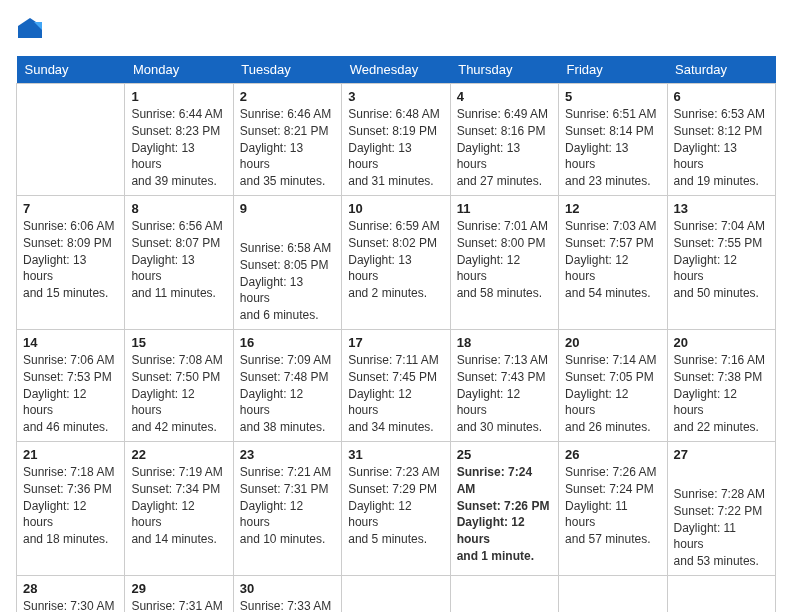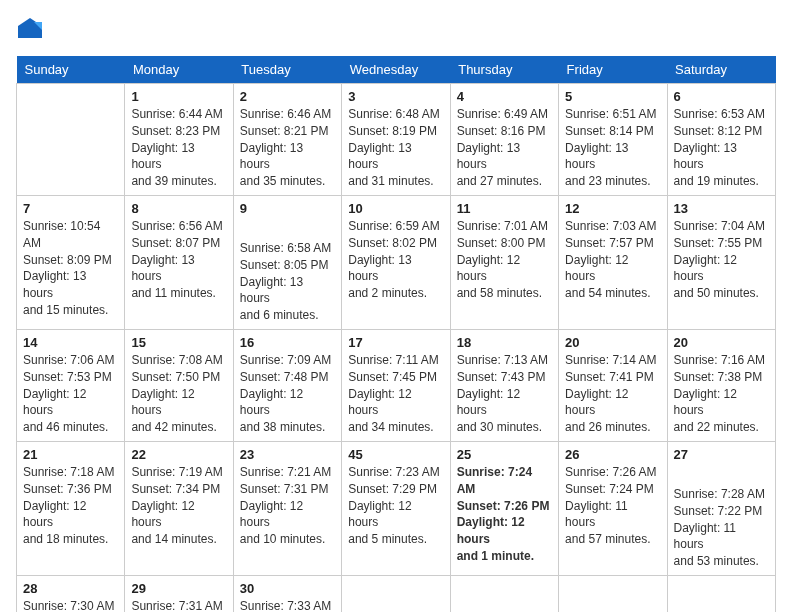--- a/index.html
+++ b/index.html
@@ -153,21 +153,21 @@
           <span class="day-num">6</span>
           <div class="day-info" style="white-space: pre-line;">Sunrise: 6:53 AM
 Sunset: 8:12 PM
 Daylight: 13 hours
 and 19 minutes.</div>
         </td>
       </tr>
       <tr>
         <td>
           <span class="day-num">7</span>
-          <div class="day-info" style="white-space: pre-line;">Sunrise: 10:54 AM
+          <div class="day-info" style="white-space: pre-line;">Sunrise: 6:06 AM
 Sunset: 8:09 PM
 Daylight: 13 hours
 and 15 minutes.</div>
         </td>
         <td>
           <span class="day-num">8</span>
           <div class="day-info" style="white-space: pre-line;">Sunrise: 6:56 AM
 Sunset: 8:07 PM
 Daylight: 13 hours
 and 11 minutes.</div>
@@ -240,21 +240,21 @@
         <td>
           <span class="day-num">18</span>
           <div class="day-info" style="white-space: pre-line;">Sunrise: 7:13 AM
 Sunset: 7:43 PM
 Daylight: 12 hours
 and 30 minutes.</div>
         </td>
         <td>
           <span class="day-num">20</span>
           <div class="day-info" style="white-space: pre-line;">Sunrise: 7:14 AM
-Sunset: 7:41 PM
+Sunset: 7:05 PM
 Daylight: 12 hours
 and 26 minutes.</div>
         </td>
         <td>
           <span class="day-num">20</span>
           <div class="day-info" style="white-space: pre-line;">Sunrise: 7:16 AM
 Sunset: 7:38 PM
 Daylight: 12 hours
 and 22 minutes.</div>
         </td>
@@ -275,21 +275,21 @@
 and 14 minutes.</div>
         </td>
         <td>
           <span class="day-num">23</span>
           <div class="day-info" style="white-space: pre-line;">Sunrise: 7:21 AM
 Sunset: 7:31 PM
 Daylight: 12 hours
 and 10 minutes.</div>
         </td>
         <td>
-          <span class="day-num">45</span>
+          <span class="day-num">31</span>
           <div class="day-info" style="white-space: pre-line;">Sunrise: 7:23 AM
 Sunset: 7:29 PM
 Daylight: 12 hours
 and 5 minutes.</div>
         </td>
         <td>
           <span class="day-num">25</span>
           <div class="day-info" style="white-space: pre-line; font-weight: bold;">Sunrise: 7:24 AM
 Sunset: 7:26 PM
 Daylight: 12 hours

